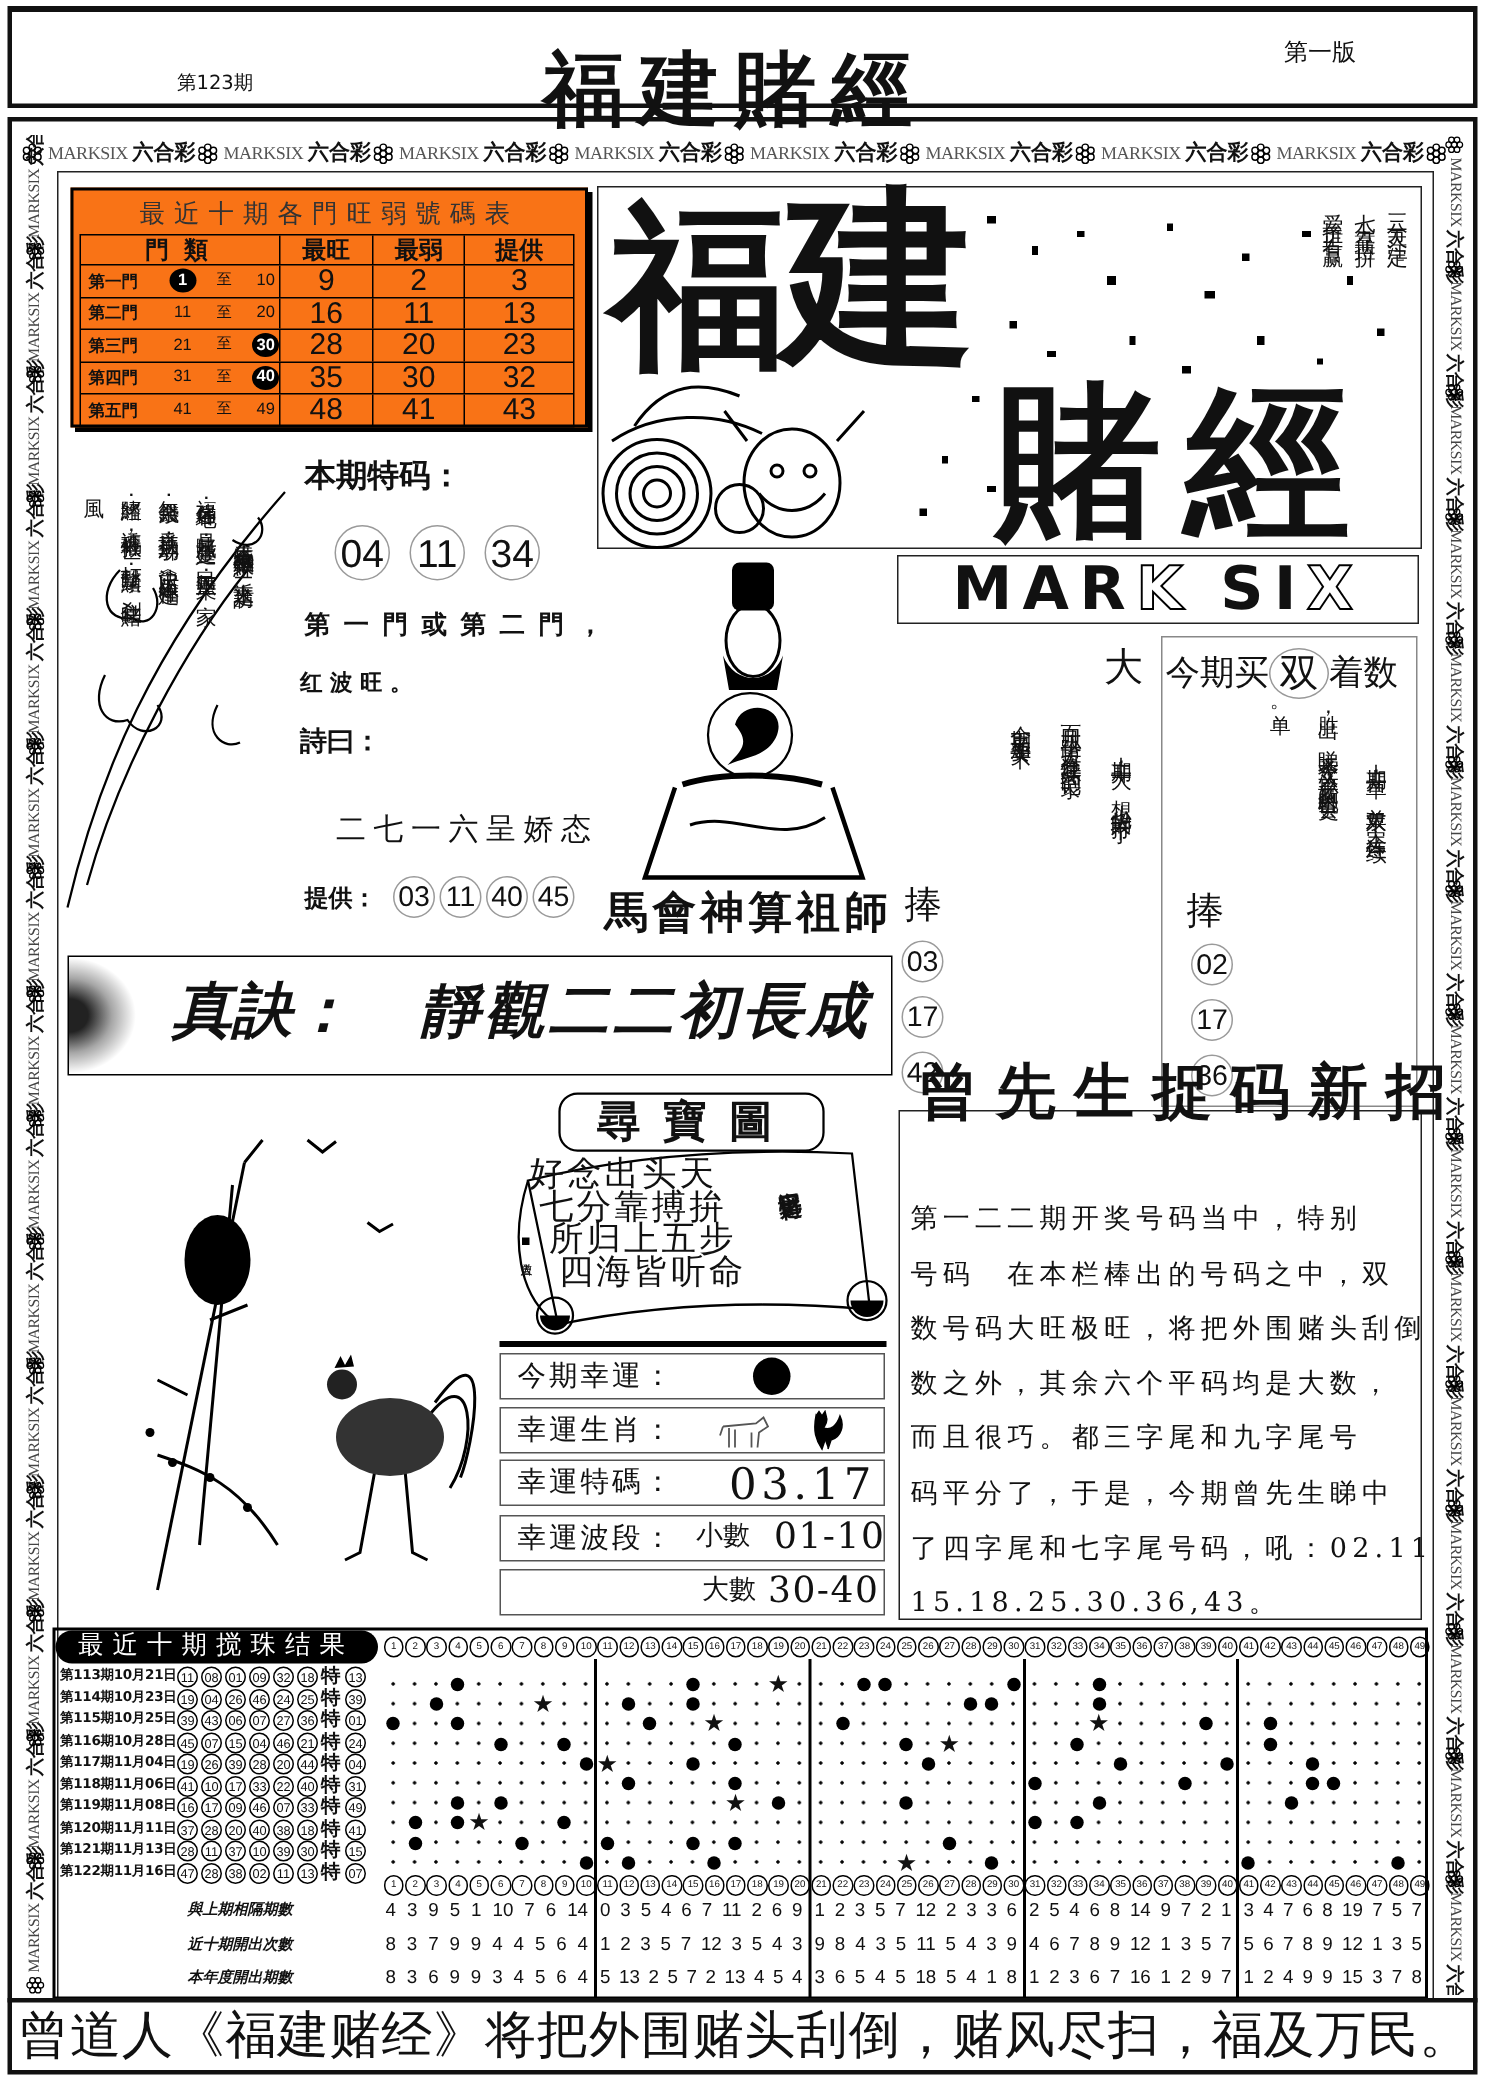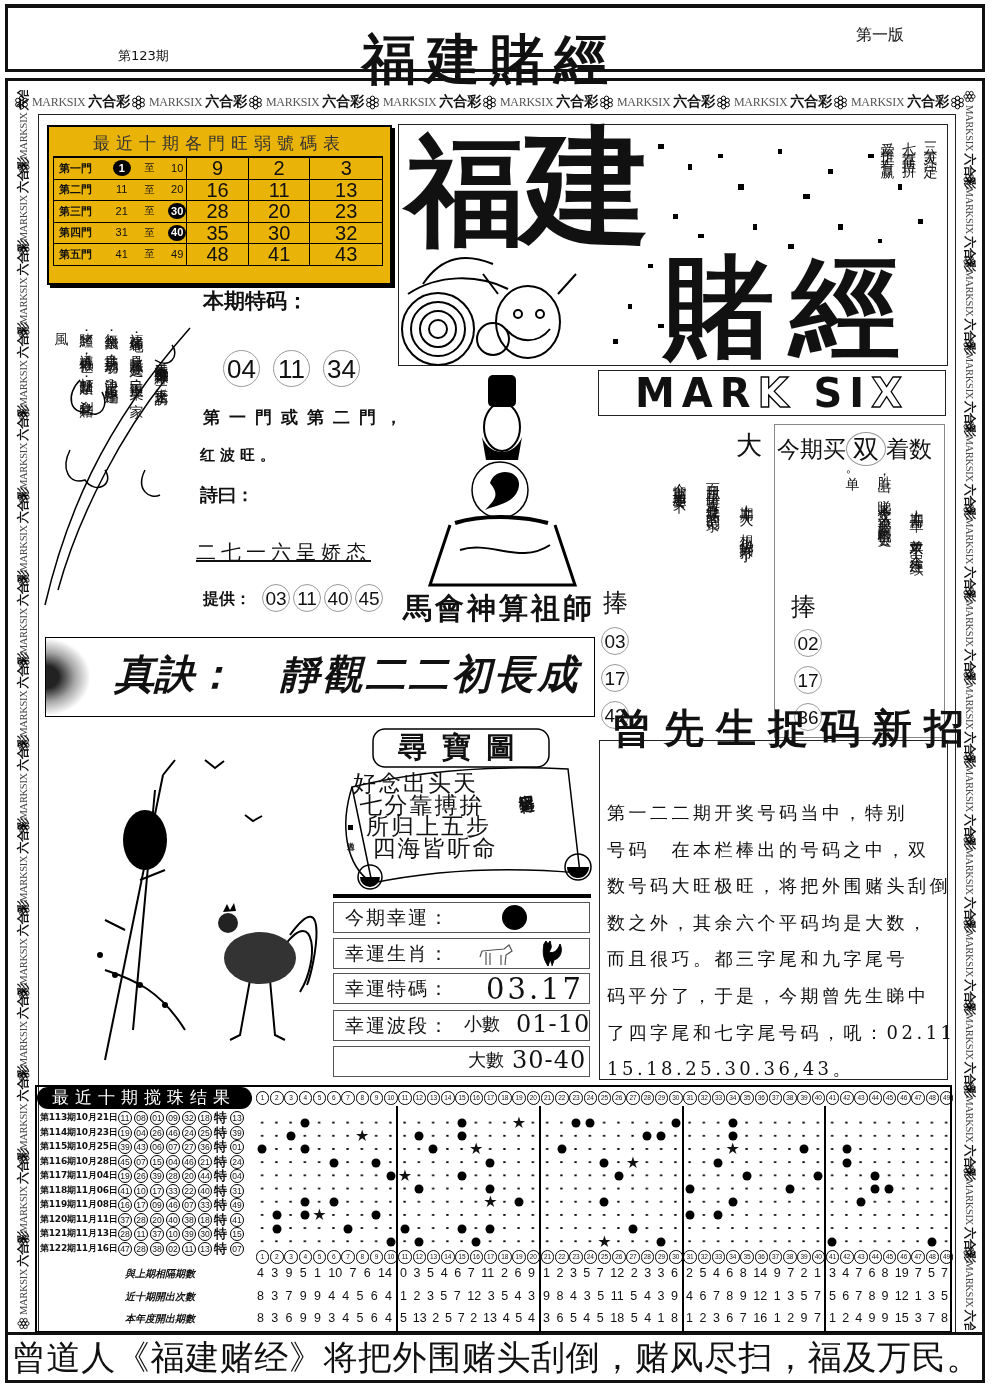--- a/index.html
+++ b/index.html
@@ -17,21 +17,21 @@
 .strip-top .seg{width:117px;gap:3px}
 .strip-top .flower{width:15px;height:15px;flex:0 0 auto}
 .strip-top .seg-en{font-family:"Liberation Serif",serif;font-size:12px;color:#555;letter-spacing:-0.3px}
 .strip-top .seg-zh{font-size:14px;font-weight:bold}
 .strip-side{width:1240px;height:30px;transform-origin:top left}
 .strip-side .seg{width:82.6px;gap:2px}
 .strip-side .flower{width:13px;height:13px;flex:0 0 auto}
 .strip-side .seg-en{font-family:"Liberation Serif",serif;font-size:10.5px;color:#444;letter-spacing:-0.3px}
 .strip-side .seg-zh{font-size:12px;font-weight:bold}
 
-.tbox{position:absolute;border:2px solid #000;box-shadow:3px 3px 0 #000;background:#eab308}
+.tbox{position:absolute;border:2px solid #000;box-shadow:3px 3px 0 #000;background:#f97316}
 .ttitle{position:absolute;left:0;top:8px;width:100%;text-align:center;font-size:17px;letter-spacing:6px;color:#333;font-family:"DejaVu Serif",serif;line-height:1}
 .dt{position:absolute;left:4px;top:29px;width:330px;border:1.5px solid #000}
 .dt-row{display:flex;height:21.5px;border-top:1px solid #000}
 .dt-row.head{height:19px;border-top:none}
 .dt-row>span{display:flex;align-items:center;justify-content:center;border-left:1px solid #000;font-family:"Liberation Sans",sans-serif;font-size:20px;line-height:1}
 .dt-row>span:first-child{border-left:none;justify-content:space-between;padding-left:5px;font-size:11px}
 .c0{width:133px}.c1,.c2{width:62px}.c3{width:73px}
 .head span{font-size:16px!important;font-weight:bold;font-family:"DejaVu Serif",serif!important}
 .head span:first-child{justify-content:center!important;letter-spacing:10px}
 .door-name{font-weight:bold;width:50px;font-family:"DejaVu Serif",serif;font-size:11px}
@@ -412,20 +412,26 @@
       </svg>
       <span class="seg-en">MARKSIX</span>
       <span class="seg-zh">六合彩</span>
     </span>
 
 </div>
 
 <div class="tbox" style="left:47px;top:125px;width:345px;height:160px;">
   <div class="ttitle">最近十期各門旺弱號碼表</div>
   <div class="dt">
+    <div class="dt-row head">
+      <span class="c0">門類</span>
+      <span class="c1">最旺</span>
+      <span class="c2">最弱</span>
+      <span class="c3">提供</span>
+    </div>
 
       <div class="dt-row">
         <span class="c0">
           <span class="door-name">第一門</span>
           <span class="door-num ball">1</span>
           <span class="door-to">至</span>
           <span class="door-num">10</span>
         </span>
         <span class="c1">9</span>
         <span class="c2">2</span>
@@ -563,32 +569,32 @@
     <span class="vcol intro-col" style="--i:1">福建各地．見賭風蔓延．民無正業．家</span>
 
     <span class="vcol intro-col" style="--i:2">無余錢．爲扶正劫邪，決定出版《福建</span>
 
     <span class="vcol intro-col" style="--i:3">賭經》．透碼救世，打擊賭頭．剎住賭</span>
 
     <span class="vcol intro-col" style="--i:4">風</span>
 
 </div>
 
-<span class="a" style="left:203px;top:291px;font-size:21px;font-weight:bold;">本期特码：</span>
+<span class="a" style="left:203px;top:307px;font-size:21px;font-weight:bold;">本期特码：</span>
 
   <span class="circ" style="left:calc(223px + var(--i) * 50px);top:350px;width:37px;height:37px;font-size:26px;--i:0">04</span>
 
   <span class="circ" style="left:calc(223px + var(--i) * 50px);top:350px;width:37px;height:37px;font-size:26px;--i:1">11</span>
 
   <span class="circ" style="left:calc(223px + var(--i) * 50px);top:350px;width:37px;height:37px;font-size:26px;--i:2">34</span>
 
 <span class="a serif" style="left:203px;top:409px;font-size:17px;font-weight:bold;letter-spacing:9px;">第一門或第二門，</span>
 <span class="a serif" style="left:200px;top:448px;font-size:15px;font-weight:bold;letter-spacing:5px;">红波旺。</span>
 <span class="a serif" style="left:200px;top:486px;font-size:18px;font-weight:bold;">詩曰：</span>
-<span class="a serif" style="left:196px;top:542px;font-size:20px;letter-spacing:5px;text-decoration:underline;">二七一六呈娇态</span>
+<span class="a serif" style="left:224px;top:542px;font-size:20px;letter-spacing:5px;">二七一六呈娇态</span>
 <span class="a serif" style="left:203px;top:591px;font-size:16px;font-weight:bold;">提供：</span>
 
   <span class="circ" style="left:calc(262px + var(--i) * 31px);top:584px;width:28px;height:28px;font-size:19px;--i:0">03</span>
 
   <span class="circ" style="left:calc(262px + var(--i) * 31px);top:584px;width:28px;height:28px;font-size:19px;--i:1">11</span>
 
   <span class="circ" style="left:calc(262px + var(--i) * 31px);top:584px;width:28px;height:28px;font-size:19px;--i:2">40</span>
 
   <span class="circ" style="left:calc(262px + var(--i) * 31px);top:584px;width:28px;height:28px;font-size:19px;--i:3">45</span>
 

